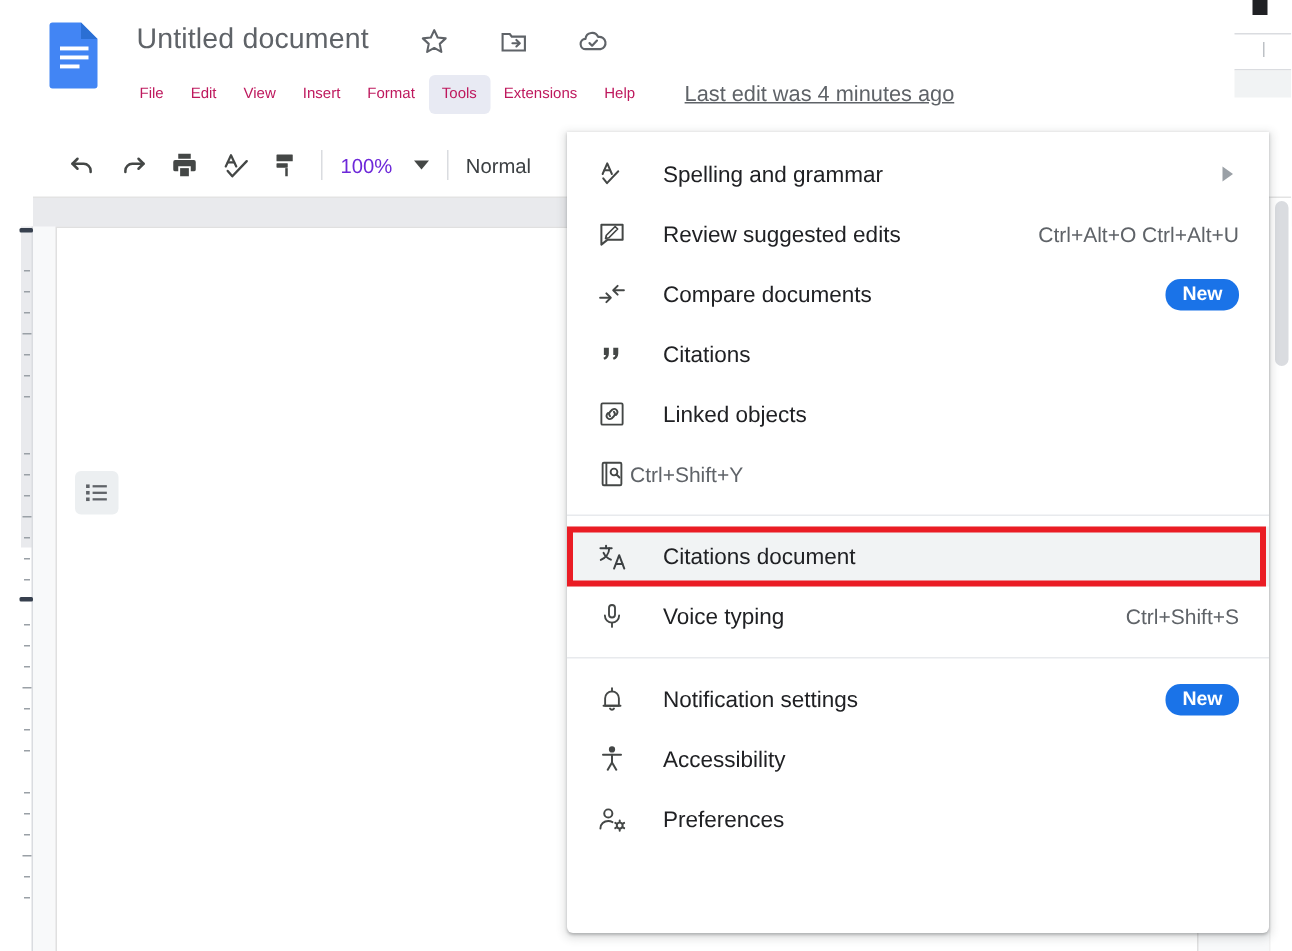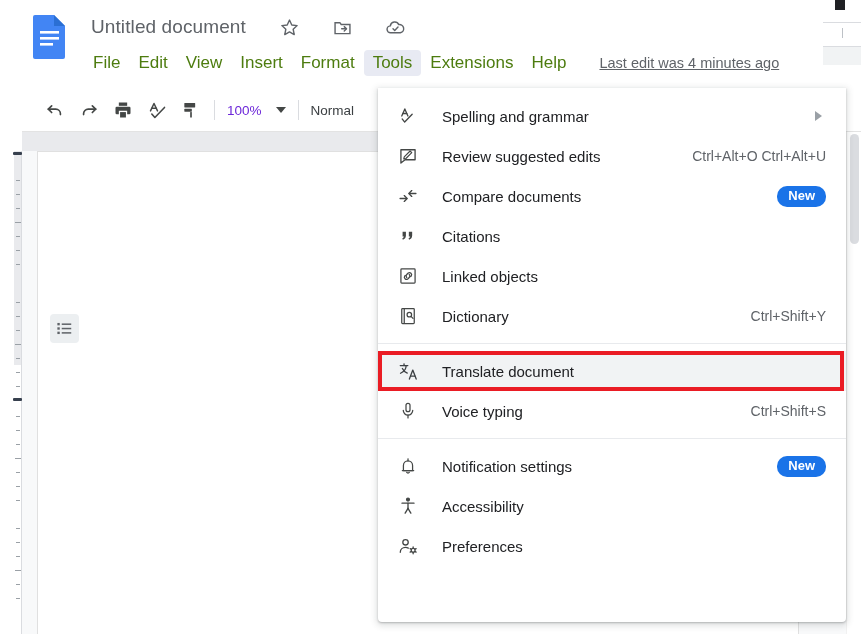--- a/index.html
+++ b/index.html
@@ -43,22 +43,22 @@
     display: inline-flex; align-items: center; justify-content: center;
     color: #5f6368;
   }
   .hdr-icon svg { display:block; }
 
   .menubar {
     position: absolute; left: 84px; top: 50px;
     display: flex; align-items: center;
   }
   .menu-btn {
-    font-size: 17px;
-    color: #4d7c0f;
+    font-size: 10px;
+    color: #be185d;
     padding: 3px 9px;
     border-radius: 4px;
     white-space: nowrap;
     line-height: 20px;
   }
   .menu-btn.active {
     background: #e8eaf3;
   }
   .last-edit {
     font-size: 14.5px;
@@ -514,38 +514,37 @@
 
     <div class="mi">
       <span class="mi-icon">
         <svg width="20" height="20" viewBox="0 0 24 24" fill="none" stroke="#444746" stroke-width="1.5" stroke-linejoin="round">
           <rect x="4.5" y="3" width="15" height="18" rx="1"></rect>
           <path d="M7.5 3 v18"></path>
           <circle cx="13.6" cy="10.4" r="2.7"></circle>
           <path d="M15.6 12.4 L18 14.8" stroke-linecap="round"></path>
         </svg>
       </span>
-      <span class="mi-label">Dictionary</span>
       <span class="mi-shortcut">Ctrl+Shift+Y</span>
     </div>
 
     <div class="mi-sep"></div>
 
     <div class="mi highlighted">
       <span class="mi-icon">
         <svg width="21" height="21" viewBox="0 0 24 24" fill="none" stroke="#3c4043" stroke-width="1.5" stroke-linecap="round" stroke-linejoin="round">
           <path d="M2.6 5.2 h8.6"></path>
           <path d="M6.9 3.2 v2"></path>
           <path d="M9.3 5.2 c0 3.6 -2.6 7.2 -6.4 8.8"></path>
           <path d="M5.0 8.6 c1.1 2.4 3.2 4.2 5.6 5.2"></path>
           <path d="M13.0 20.6 L16.9 10.4 L20.8 20.6" stroke-width="1.5"></path>
           <path d="M14.4 17.2 h5.0"></path>
         </svg>
       </span>
-      <span class="mi-label">Translate document</span>
+      <span class="mi-label">Citations document</span>
       <div class="red-box"></div>
     </div>
 
     <div class="mi">
       <span class="mi-icon">
         <svg width="20" height="20" viewBox="0 0 24 24" fill="none" stroke="#444746" stroke-width="1.5" stroke-linecap="round" stroke-linejoin="round">
           <rect x="9.6" y="2.8" width="4.8" height="10" rx="2.4"></rect>
           <path d="M6.3 11.2 a5.7 5.7 0 0 0 11.4 0"></path>
           <path d="M12 16.9 v3.4"></path>
         </svg>

